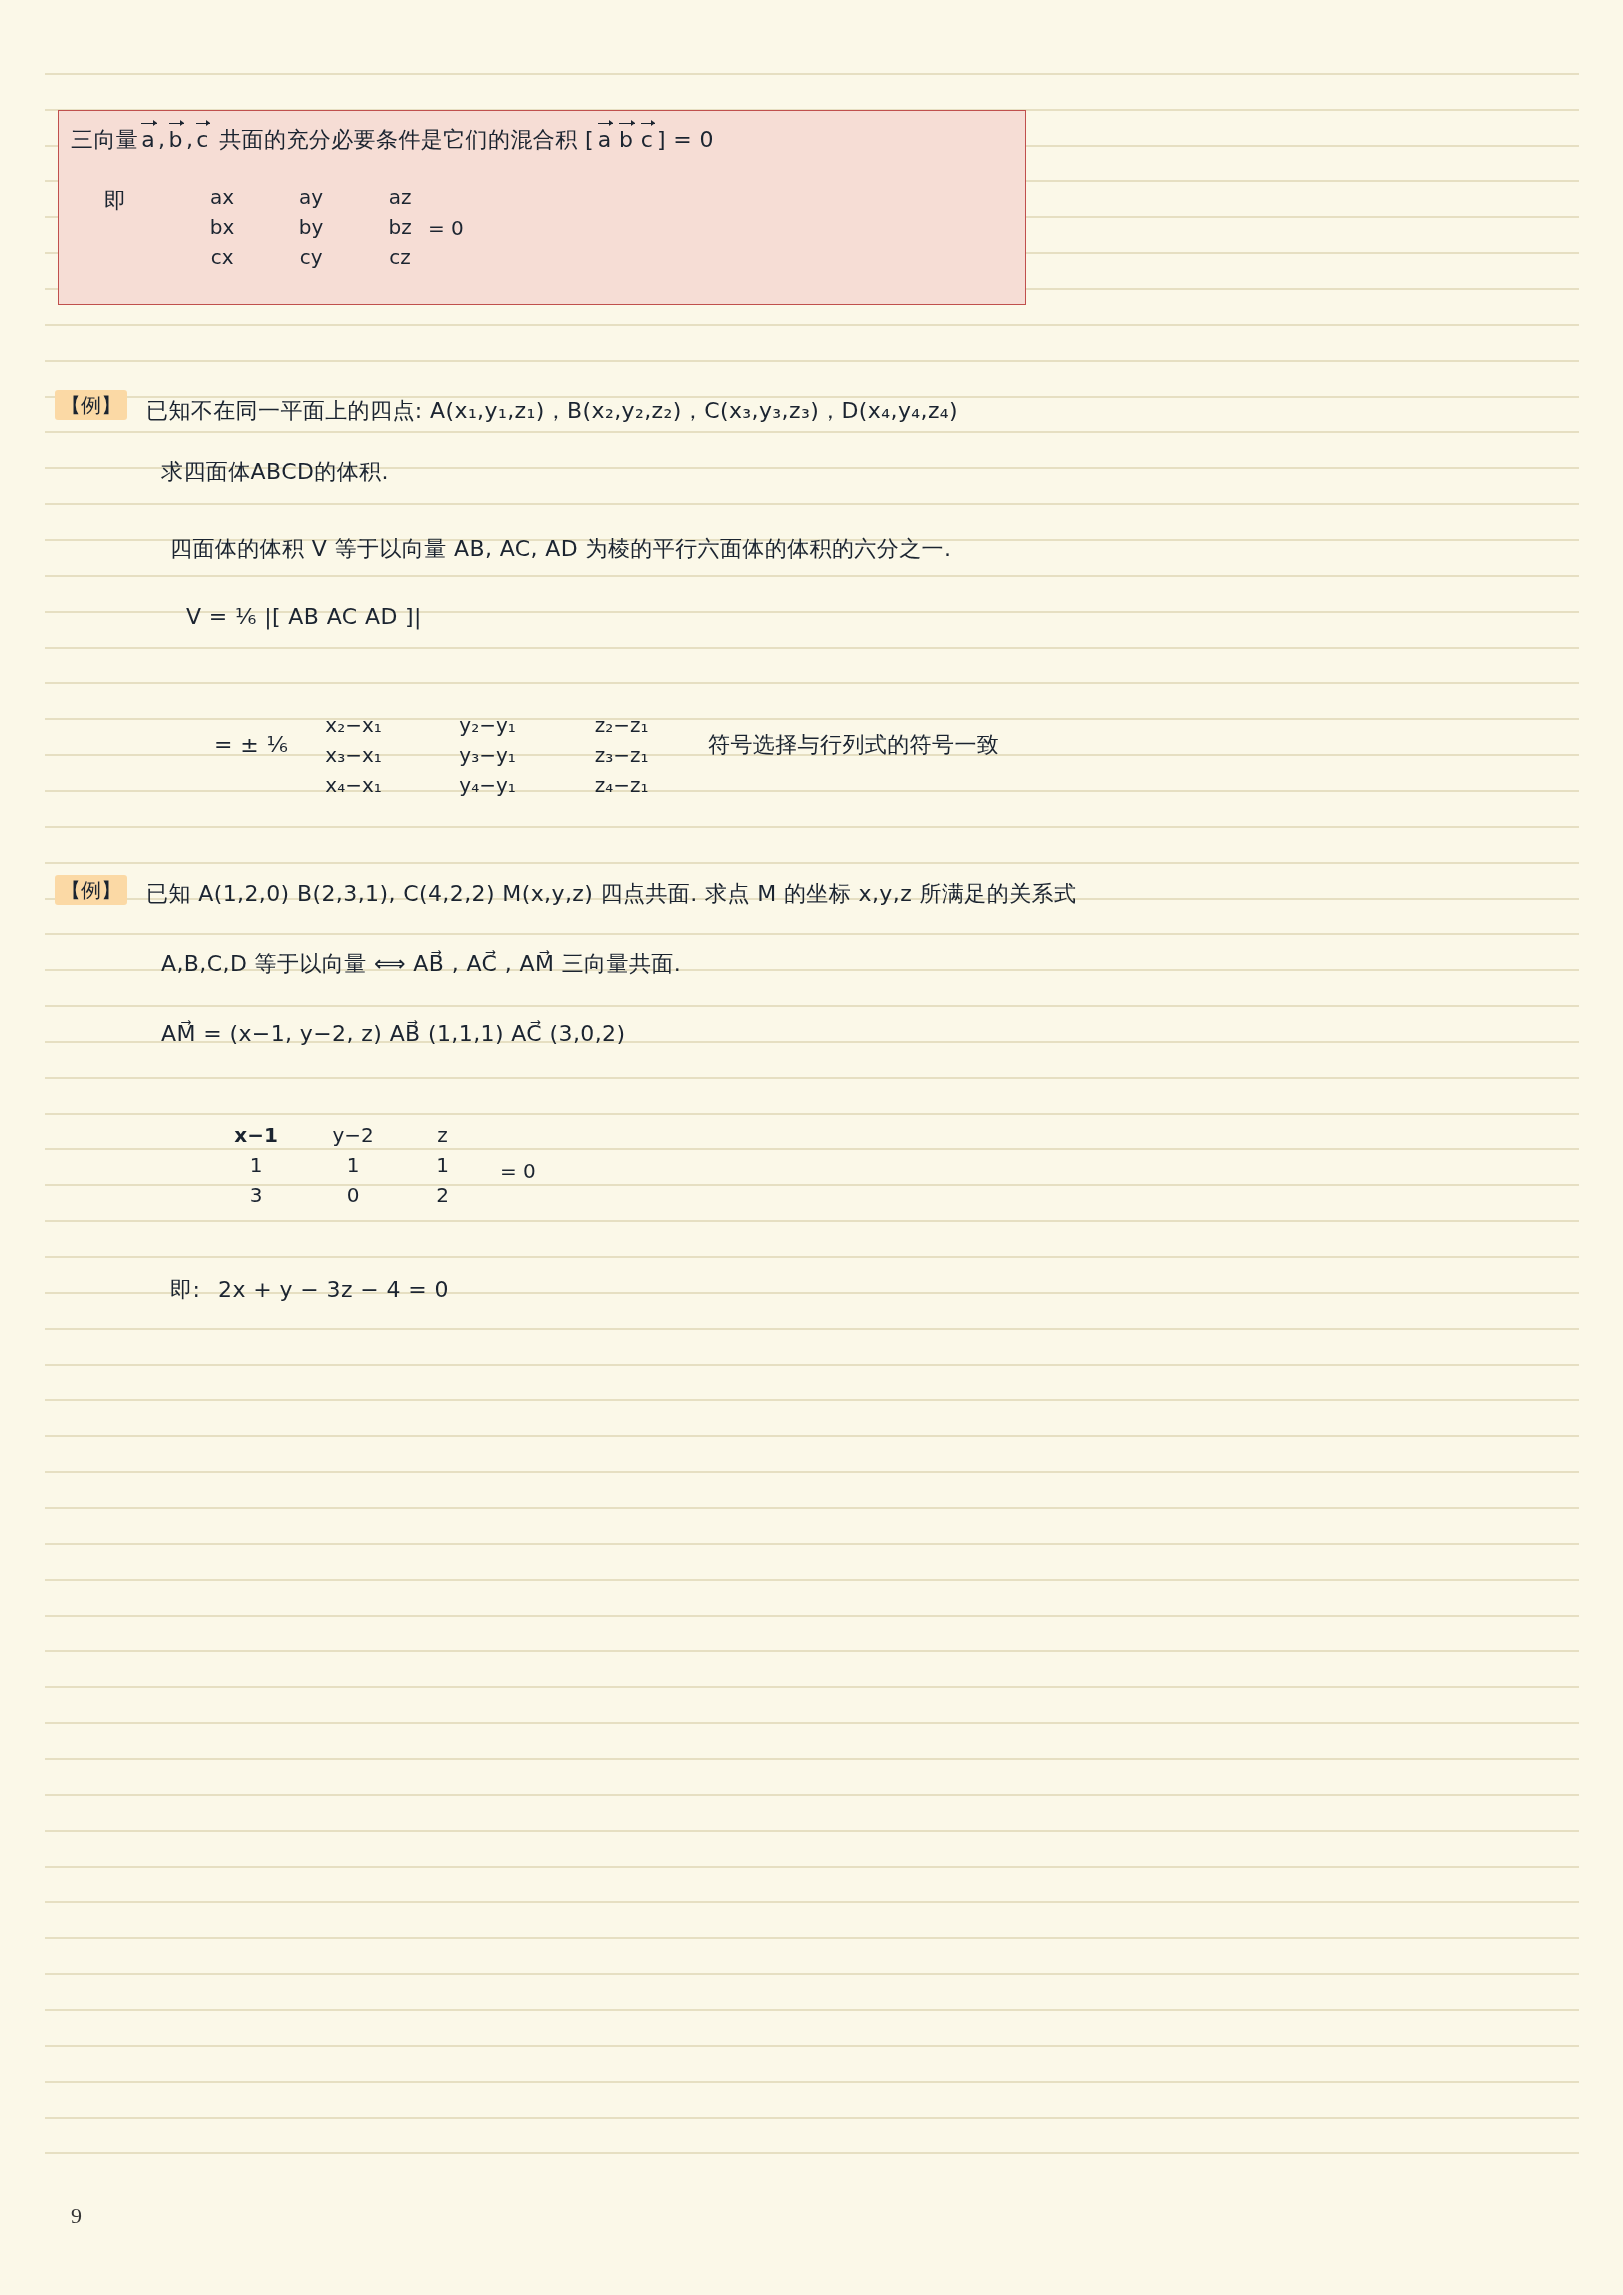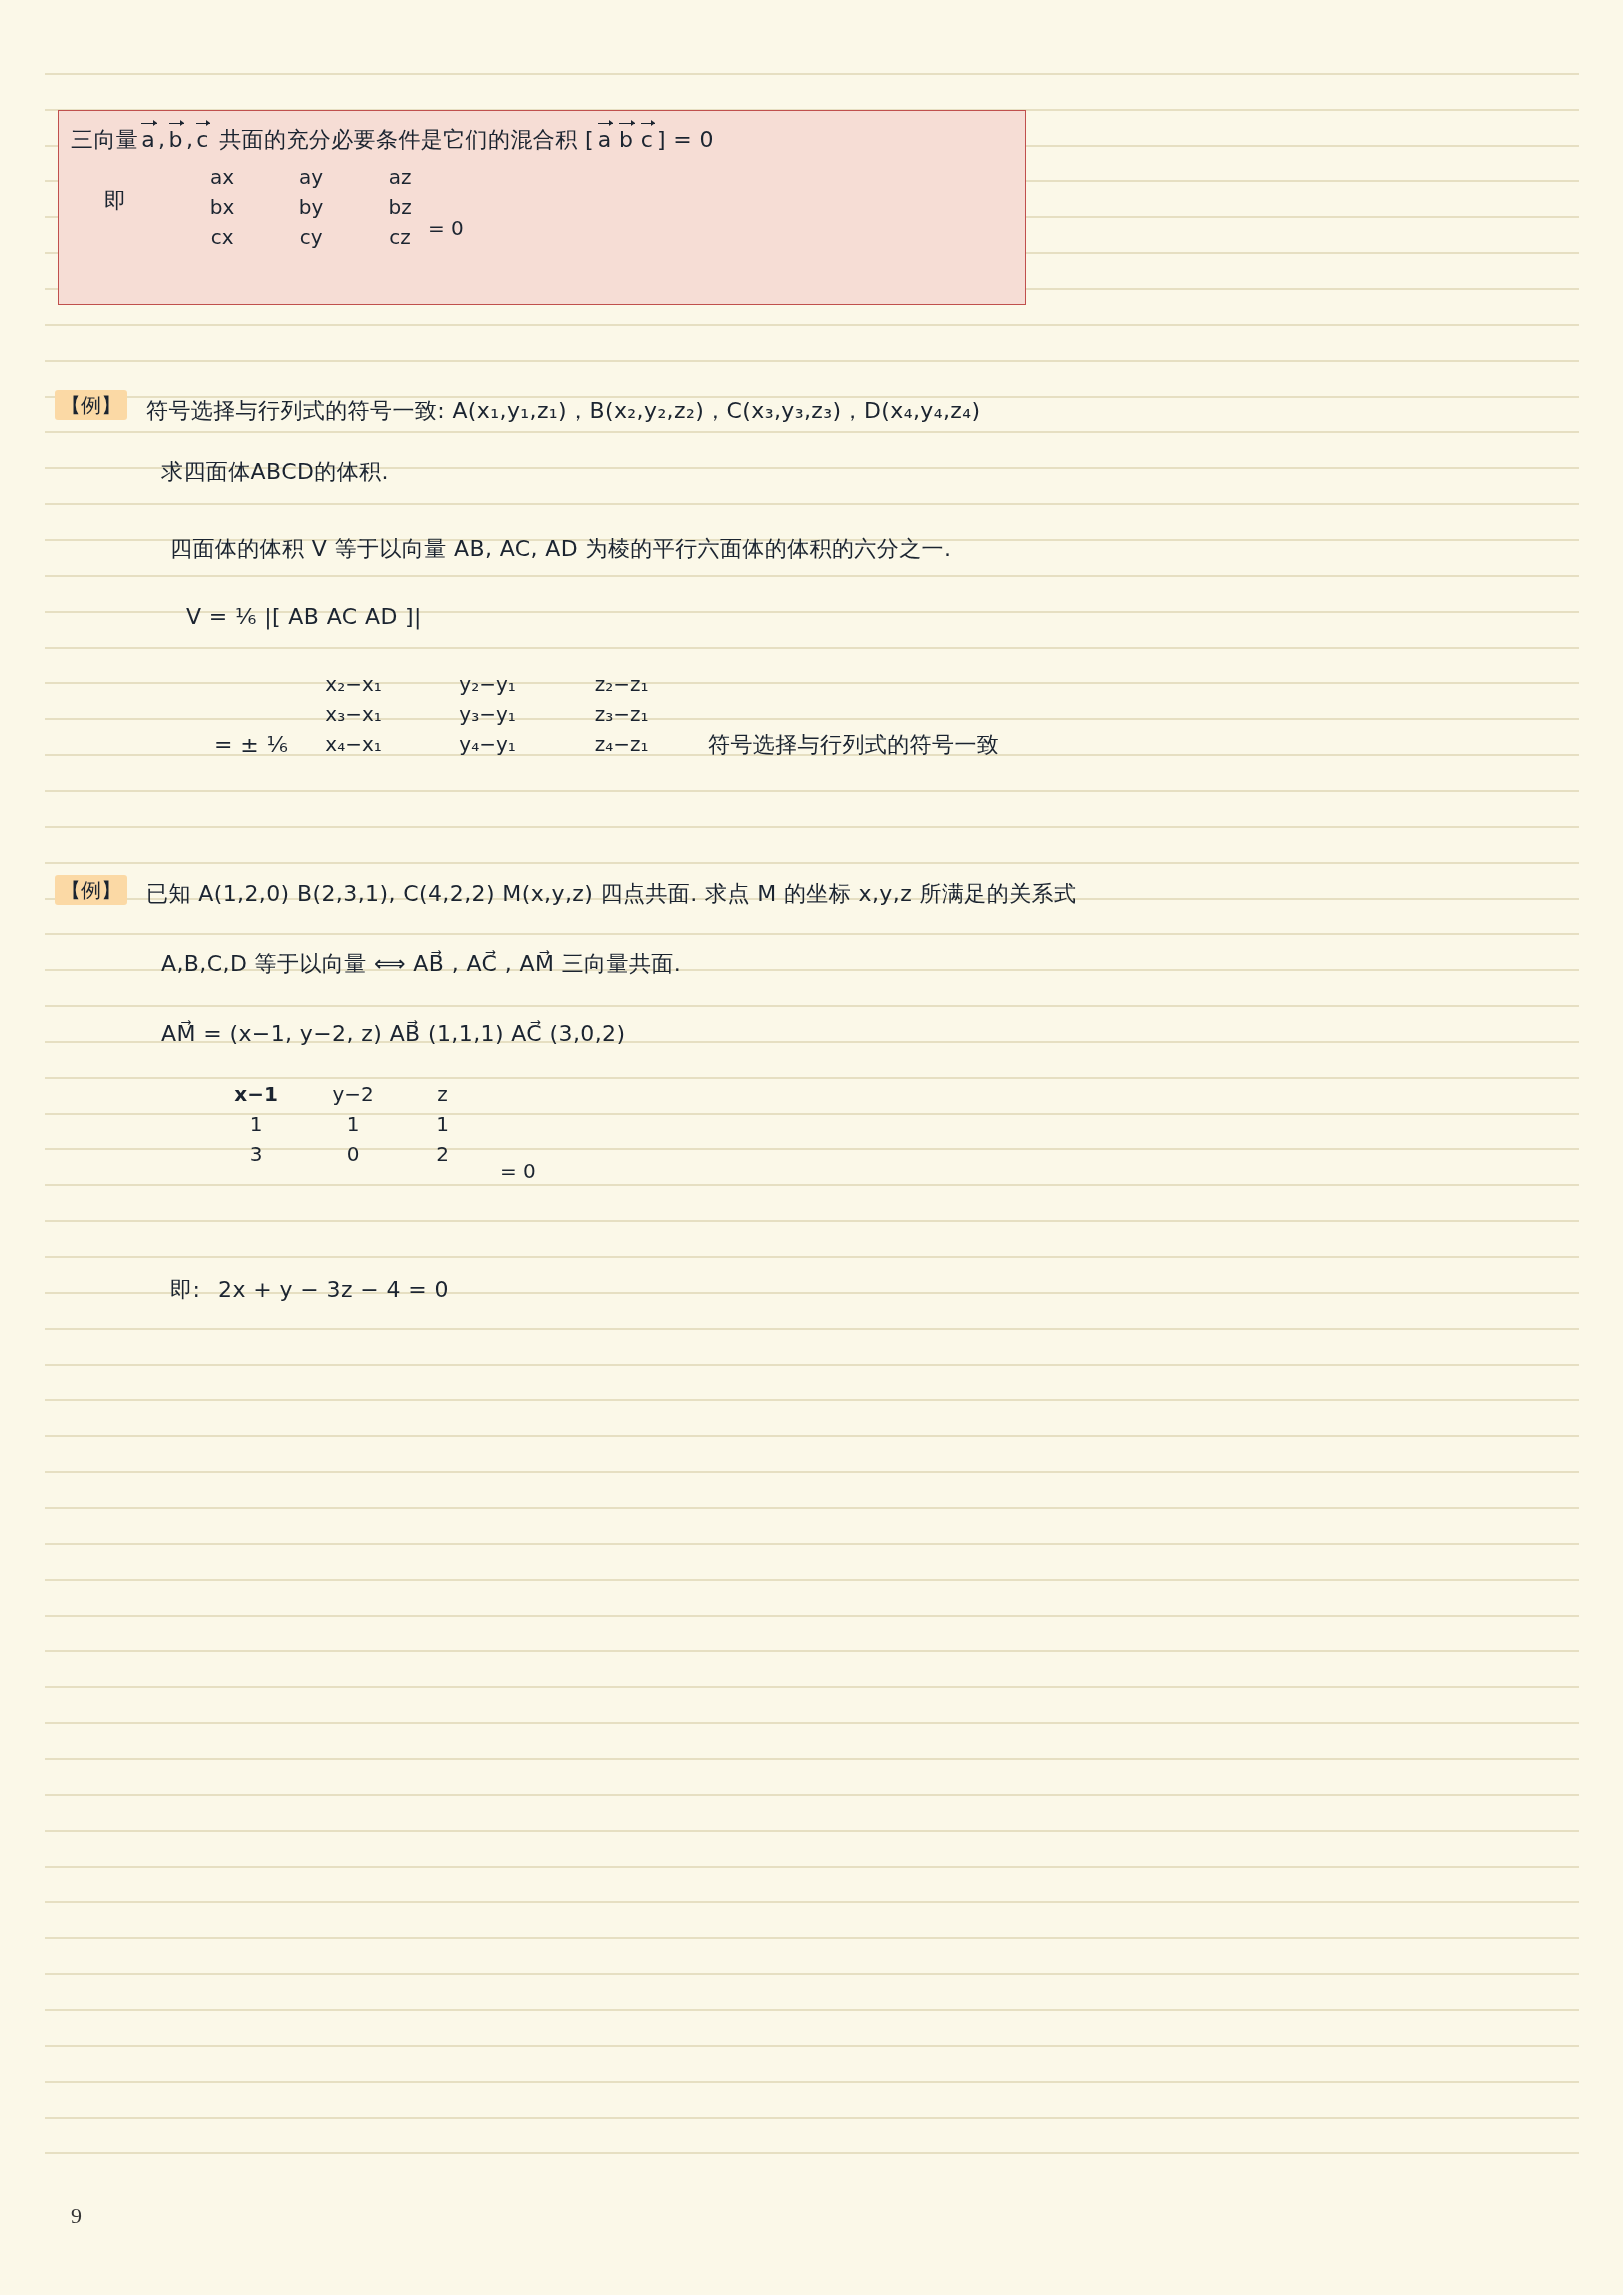--- a/index.html
+++ b/index.html
@@ -71,21 +71,21 @@
     padding: 1.5px 6px;
     font-size: 20px;
     color: #1b2430;
     font-family: "DejaVu Sans", sans-serif;
   }
 
   
   .det {
     position: absolute;
     display: flex;
-    align-items: flex-start;
+    align-items: center;
   }
   .det .bar {
     width: 2.2px;
     background: #1b2430;
   }
   .det .rows {
     display: flex;
     flex-direction: column;
     justify-content: space-around;
     padding: 0 10.4px;
@@ -226,21 +226,21 @@
       <div class="cell" style="width:89px;">cz</div>
     </div>
   </div>
   <div class="bar"></div>
 </div>
 <div class="eqtail" style="left:428px; top:216px;">= 0</div>
 
 <div class="example-tag" style="left:55px; top:390px;">【例】</div>
 
 <div class="hw s1" style="left:146px; top:396px;">
-  <span>符号选择与行列式的符号一致:</span>
+  <span>已知不在同一平面上的四点:</span>
   <span>A(x₁,y₁,z₁)，B(x₂,y₂,z₂)，C(x₃,y₃,z₃)，D(x₄,y₄,z₄)</span>
 </div>
 
 <div class="hw s1" style="left:161px; top:457px;">求四面体ABCD的体积.</div>
 
 <div class="hw s1" style="left:170px; top:534px;">四面体的体积 V 等于以向量 AB, AC, AD 为棱的平行六面体的体积的六分之一.</div>
 
 <div class="hw s1" style="left:186px; top:604px;">V = ⅙ |[ AB  AC  AD ]|</div>
 
 <div class="hw s1" style="left:214px; top:732px;">= ± ⅙</div>

